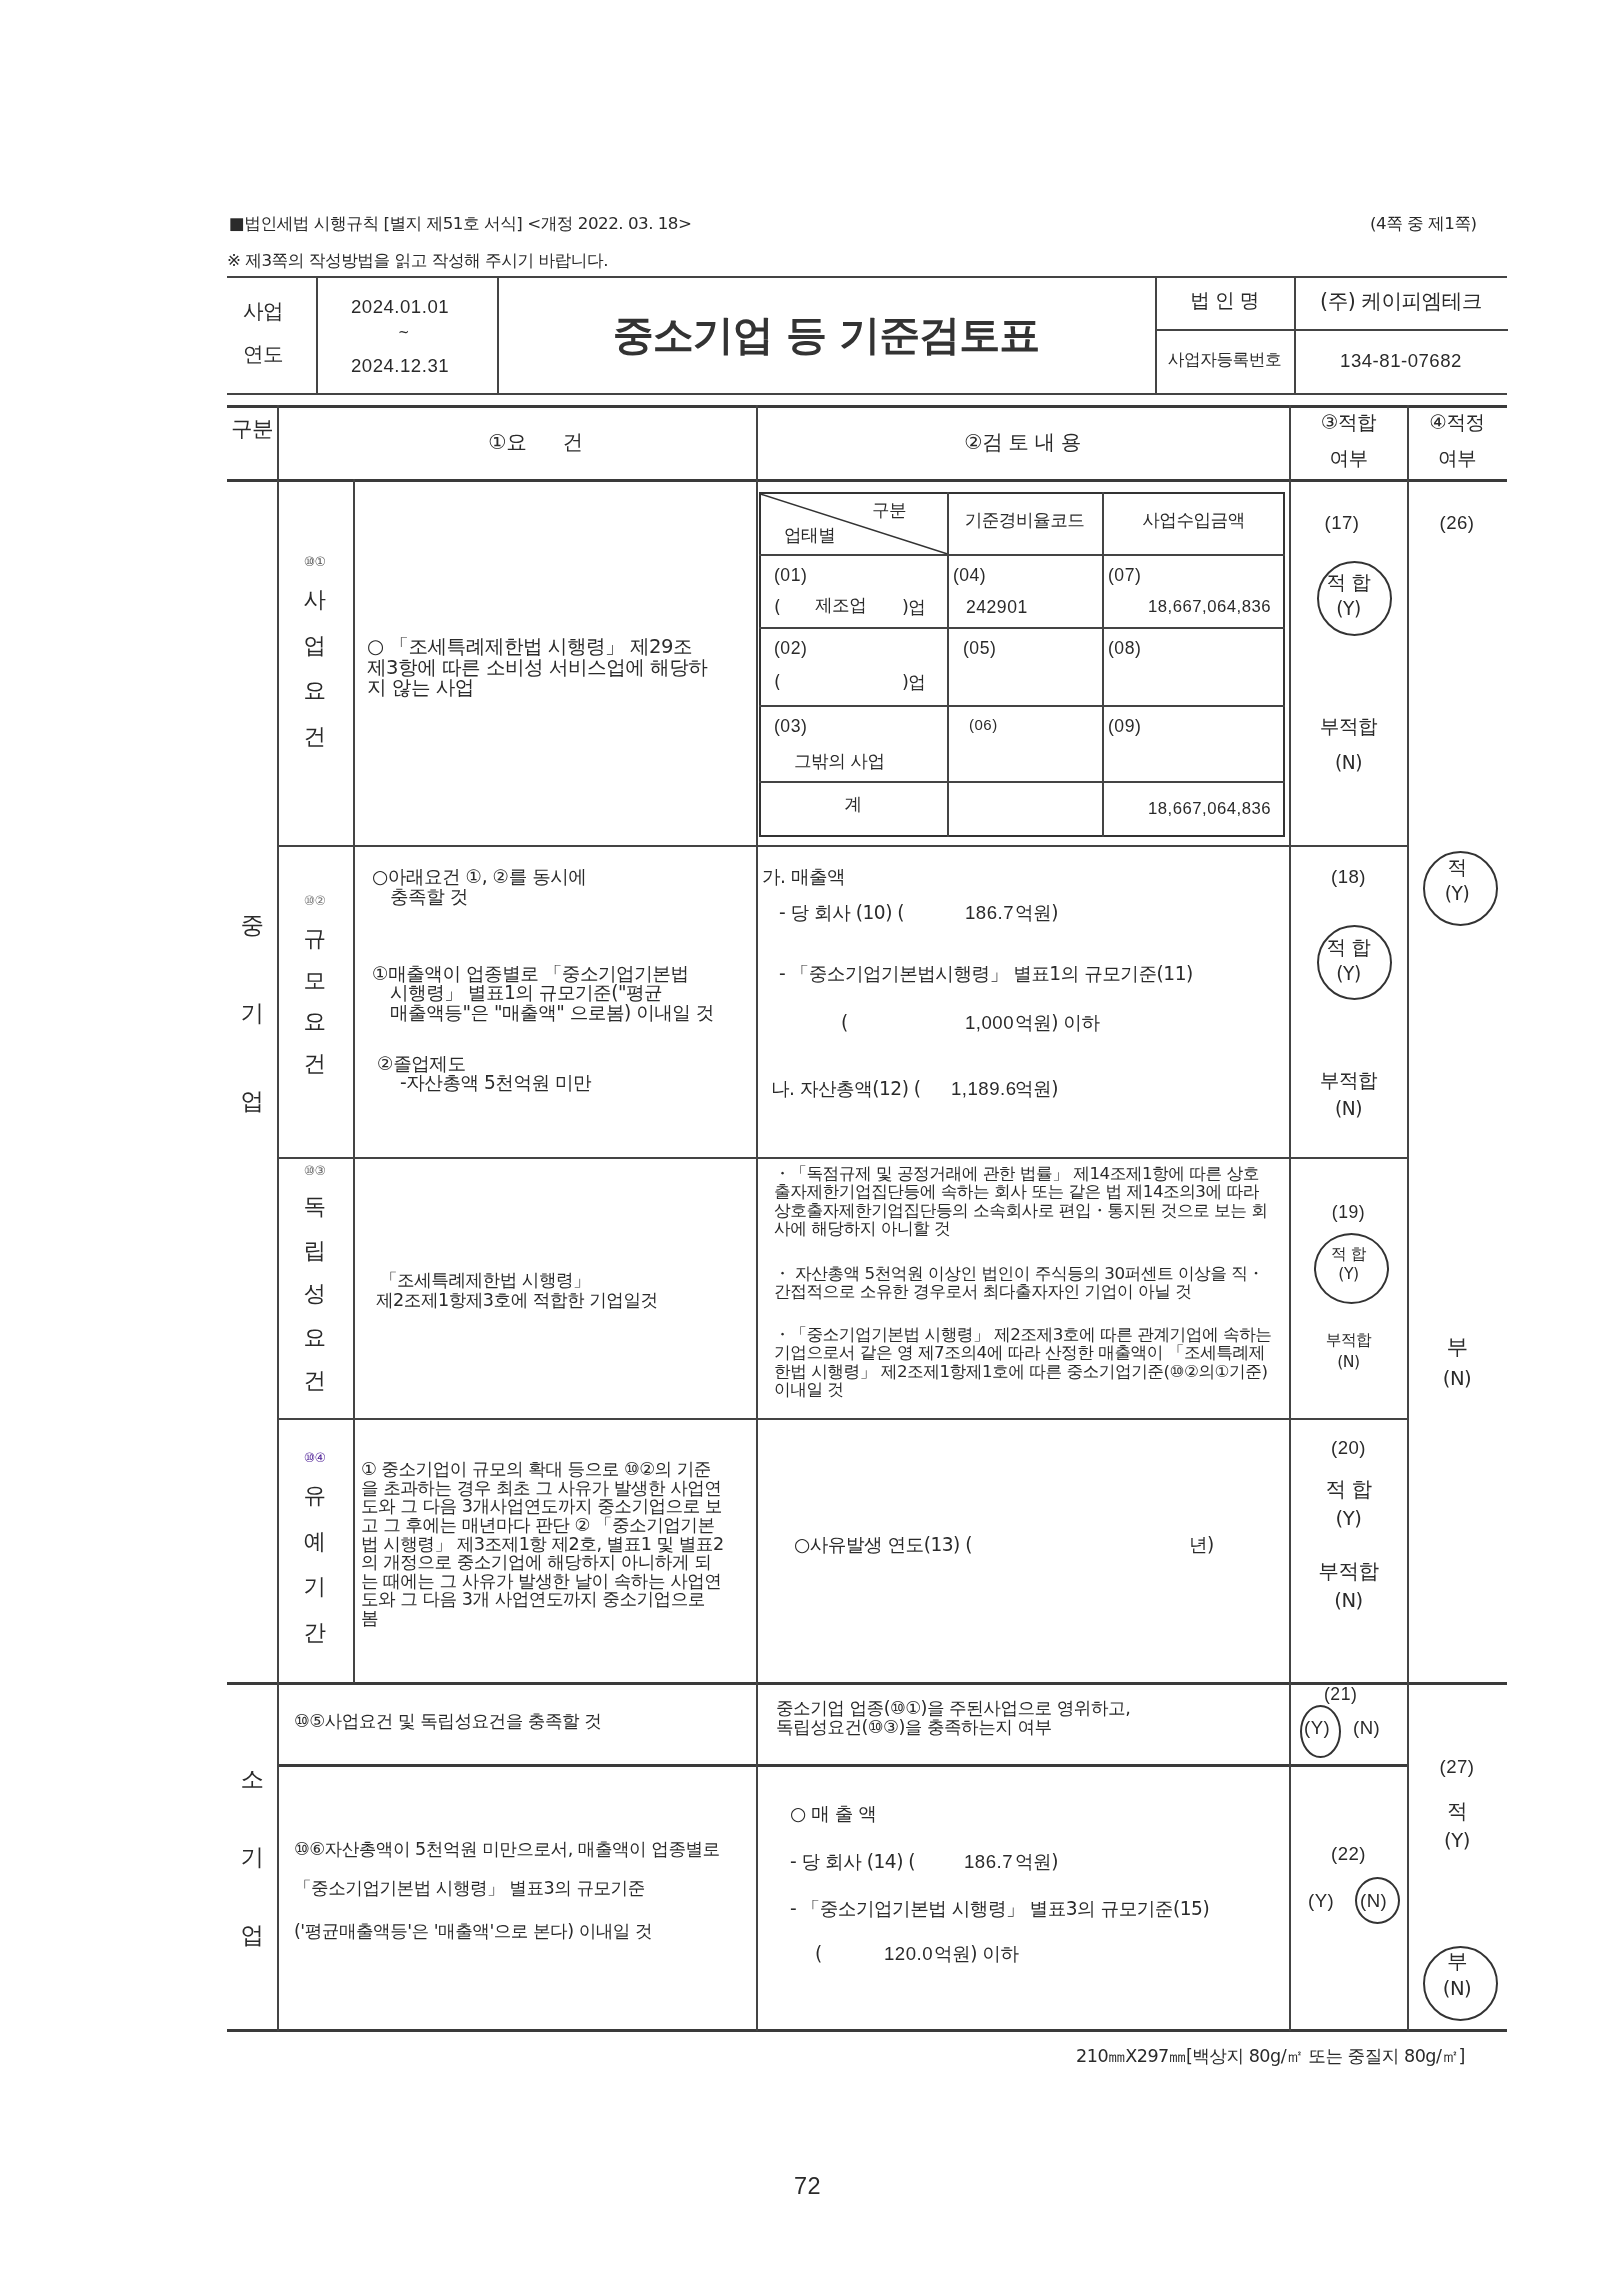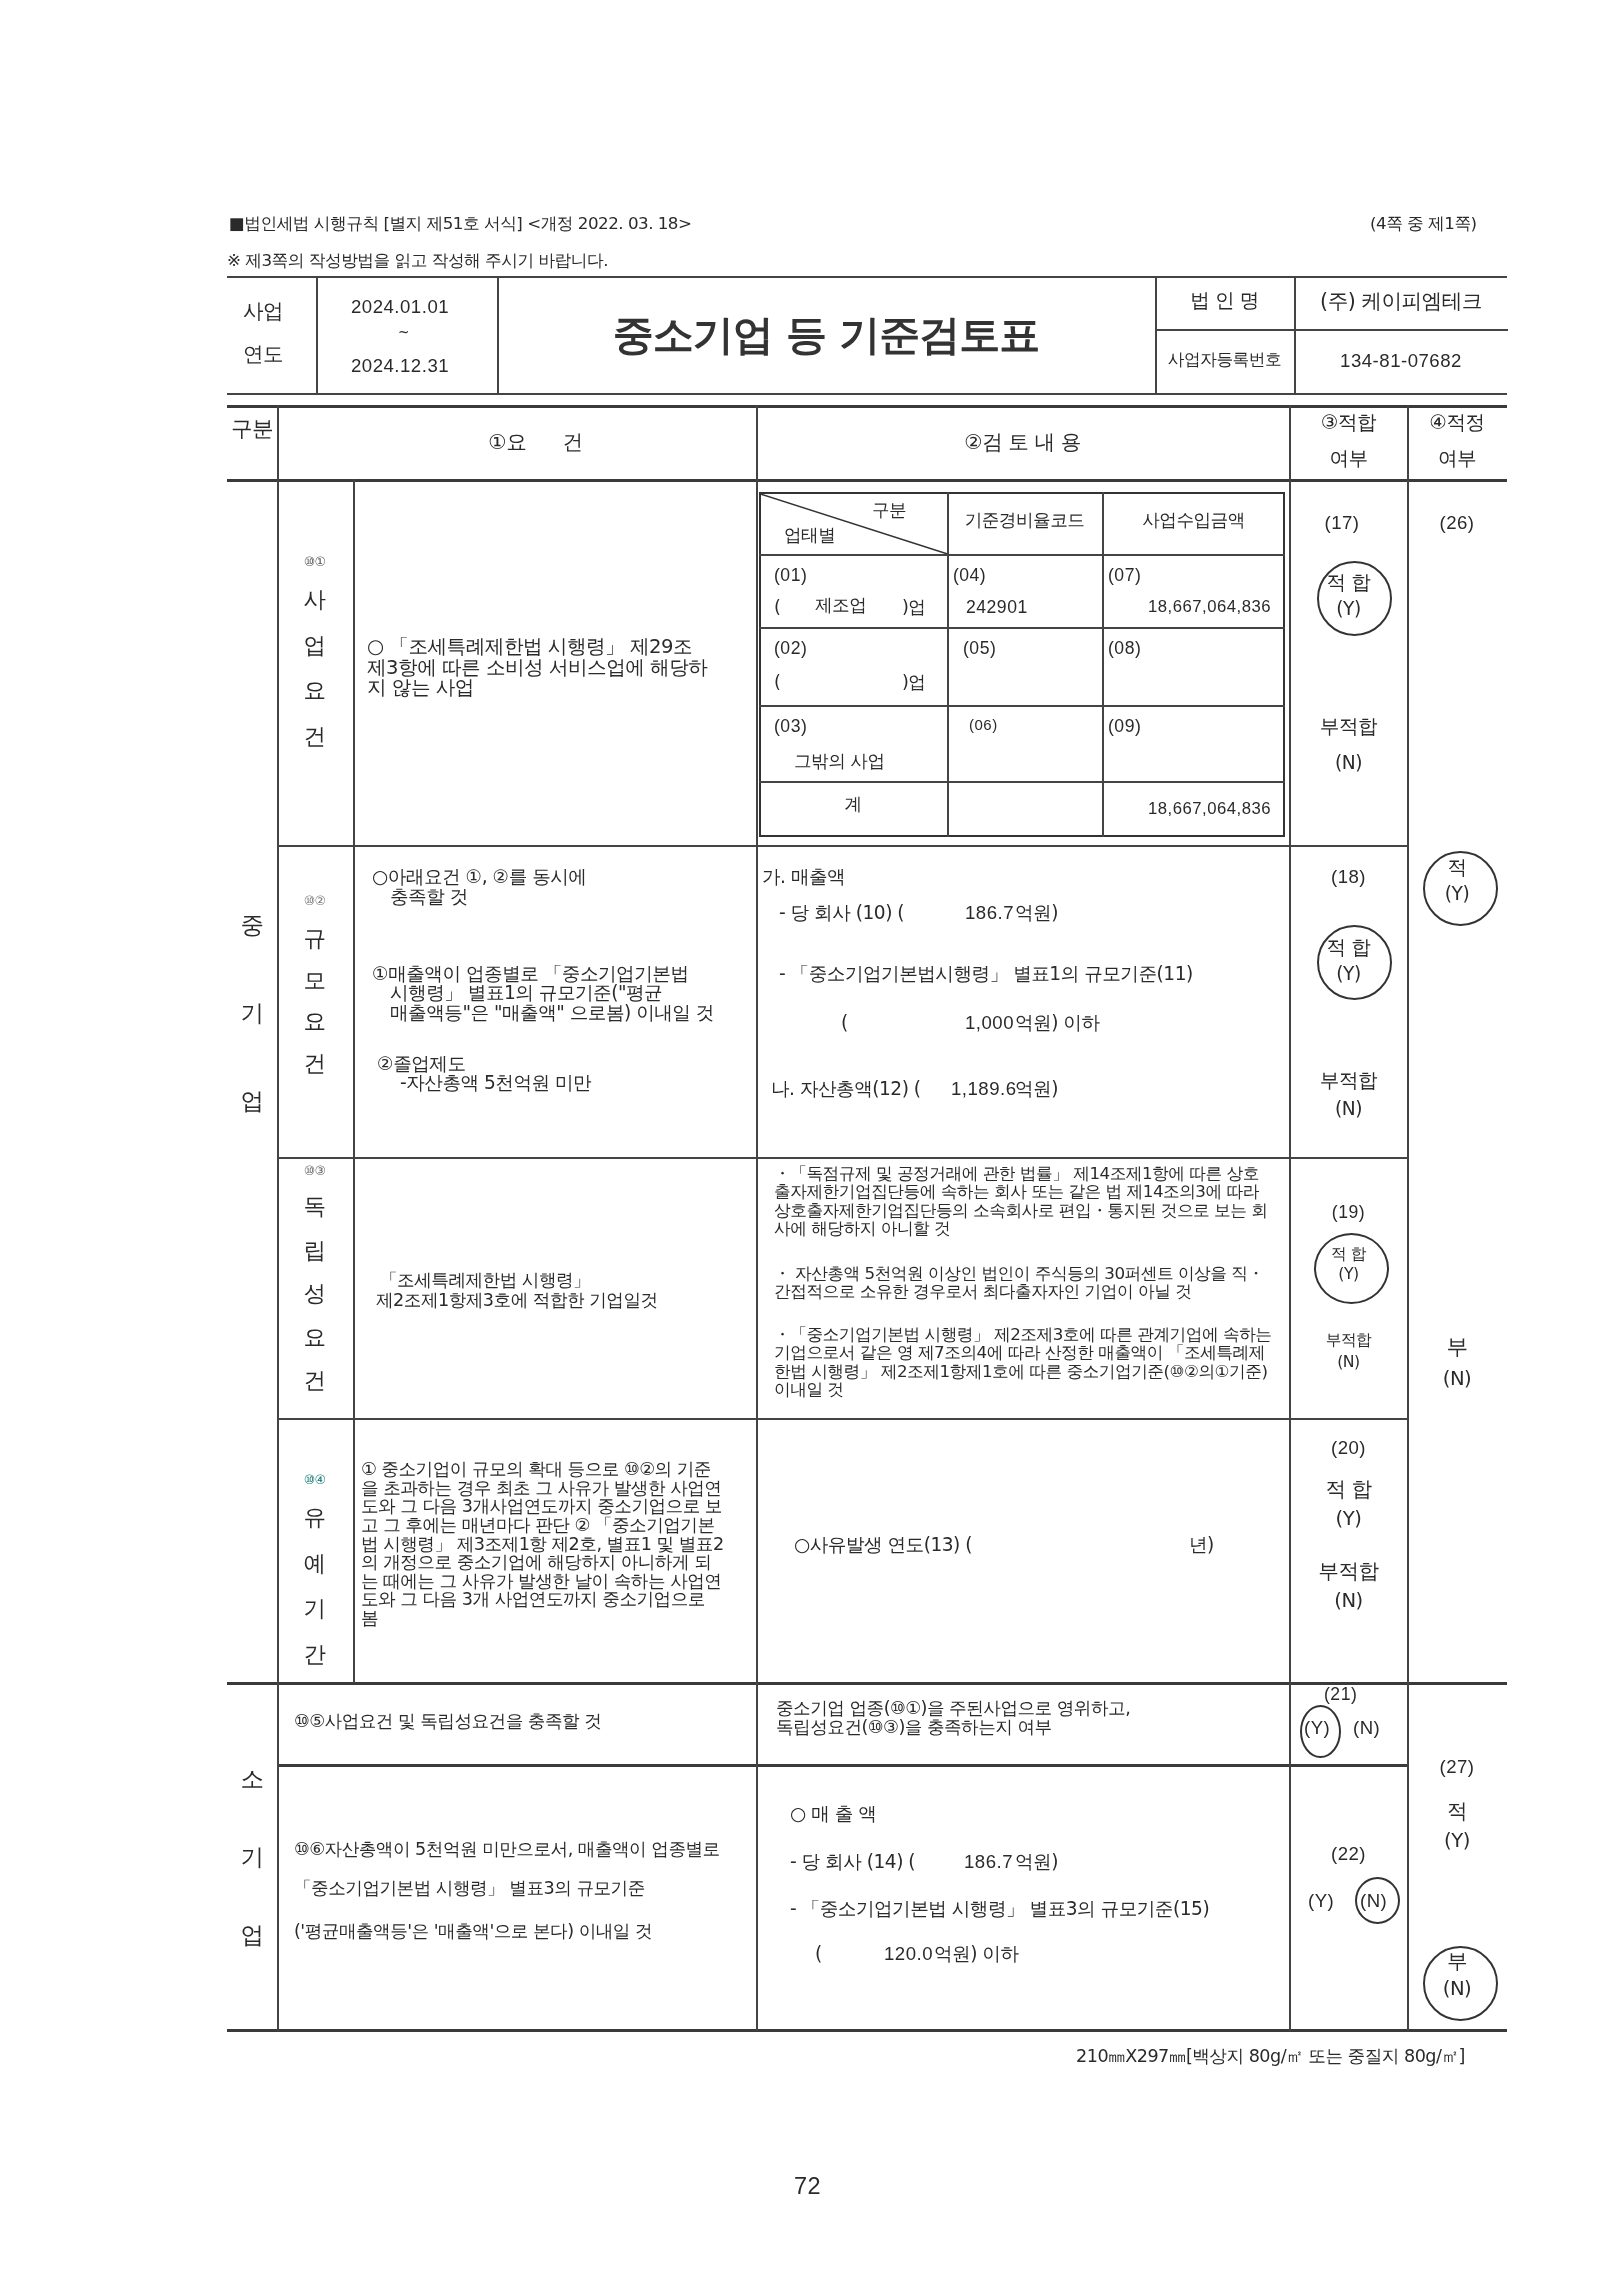--- a/index.html
+++ b/index.html
@@ -227,21 +227,21 @@
 <div class="abs center" style="left:1289px;top:1245px;width:119px;">
   <div class="txt" style="font-size:15.7px;">적 합</div>
   <div class="txt" style="font-size:15.7px;margin-top:2px;">(Y)</div>
 </div>
 <div class="abs center" style="left:1289px;top:1331px;width:119px;">
   <div class="txt" style="font-size:15.7px;">부적합</div>
   <div class="txt" style="font-size:15.7px;margin-top:3.9px;">(N)</div>
 </div>
 
 <div class="abs center" style="left:277px;top:1451px;width:75px;">
-  <div class="txt" style="font-size:12.7px;color:#0f766e;margin-top:22px;">⑩④</div>
+  <div class="txt" style="font-size:12.7px;color:#4c1d95;">⑩④</div>
   <div class="txt" style="font-size:22.5px;margin-top:17.6px;">유</div>
   <div class="txt" style="font-size:22.5px;margin-top:19.6px;">예</div>
   <div class="txt" style="font-size:22.5px;margin-top:19.6px;">기</div>
   <div class="txt" style="font-size:22.5px;margin-top:19.6px;">간</div>
 </div>
 <div class="abs txt multi" style="left:361px;top:1460px;width:365px;font-size:17.6px;line-height:1.06;">① 중소기업이 규모의 확대 등으로 ⑩②의 기준을 초과하는 경우 최초 그 사유가 발생한 사업연도와 그 다음 3개사업연도까지 중소기업으로 보고 그 후에는 매년마다 판단 ② 「중소기업기본법 시행령」 제3조제1항 제2호, 별표1 및 별표2의 개정으로 중소기업에 해당하지 아니하게 되는 때에는 그 사유가 발생한 날이 속하는 사업연도와 그 다음 3개 사업연도까지 중소기업으로 봄</div>
 <div>
   <div class="abs txt" style="left:794px;top:1534px;font-size:18.6px;">○사유발생 연도(13)   (</div>
   <div class="abs txt" style="left:1189px;top:1534px;font-size:18.6px;">년)</div>
 </div>

